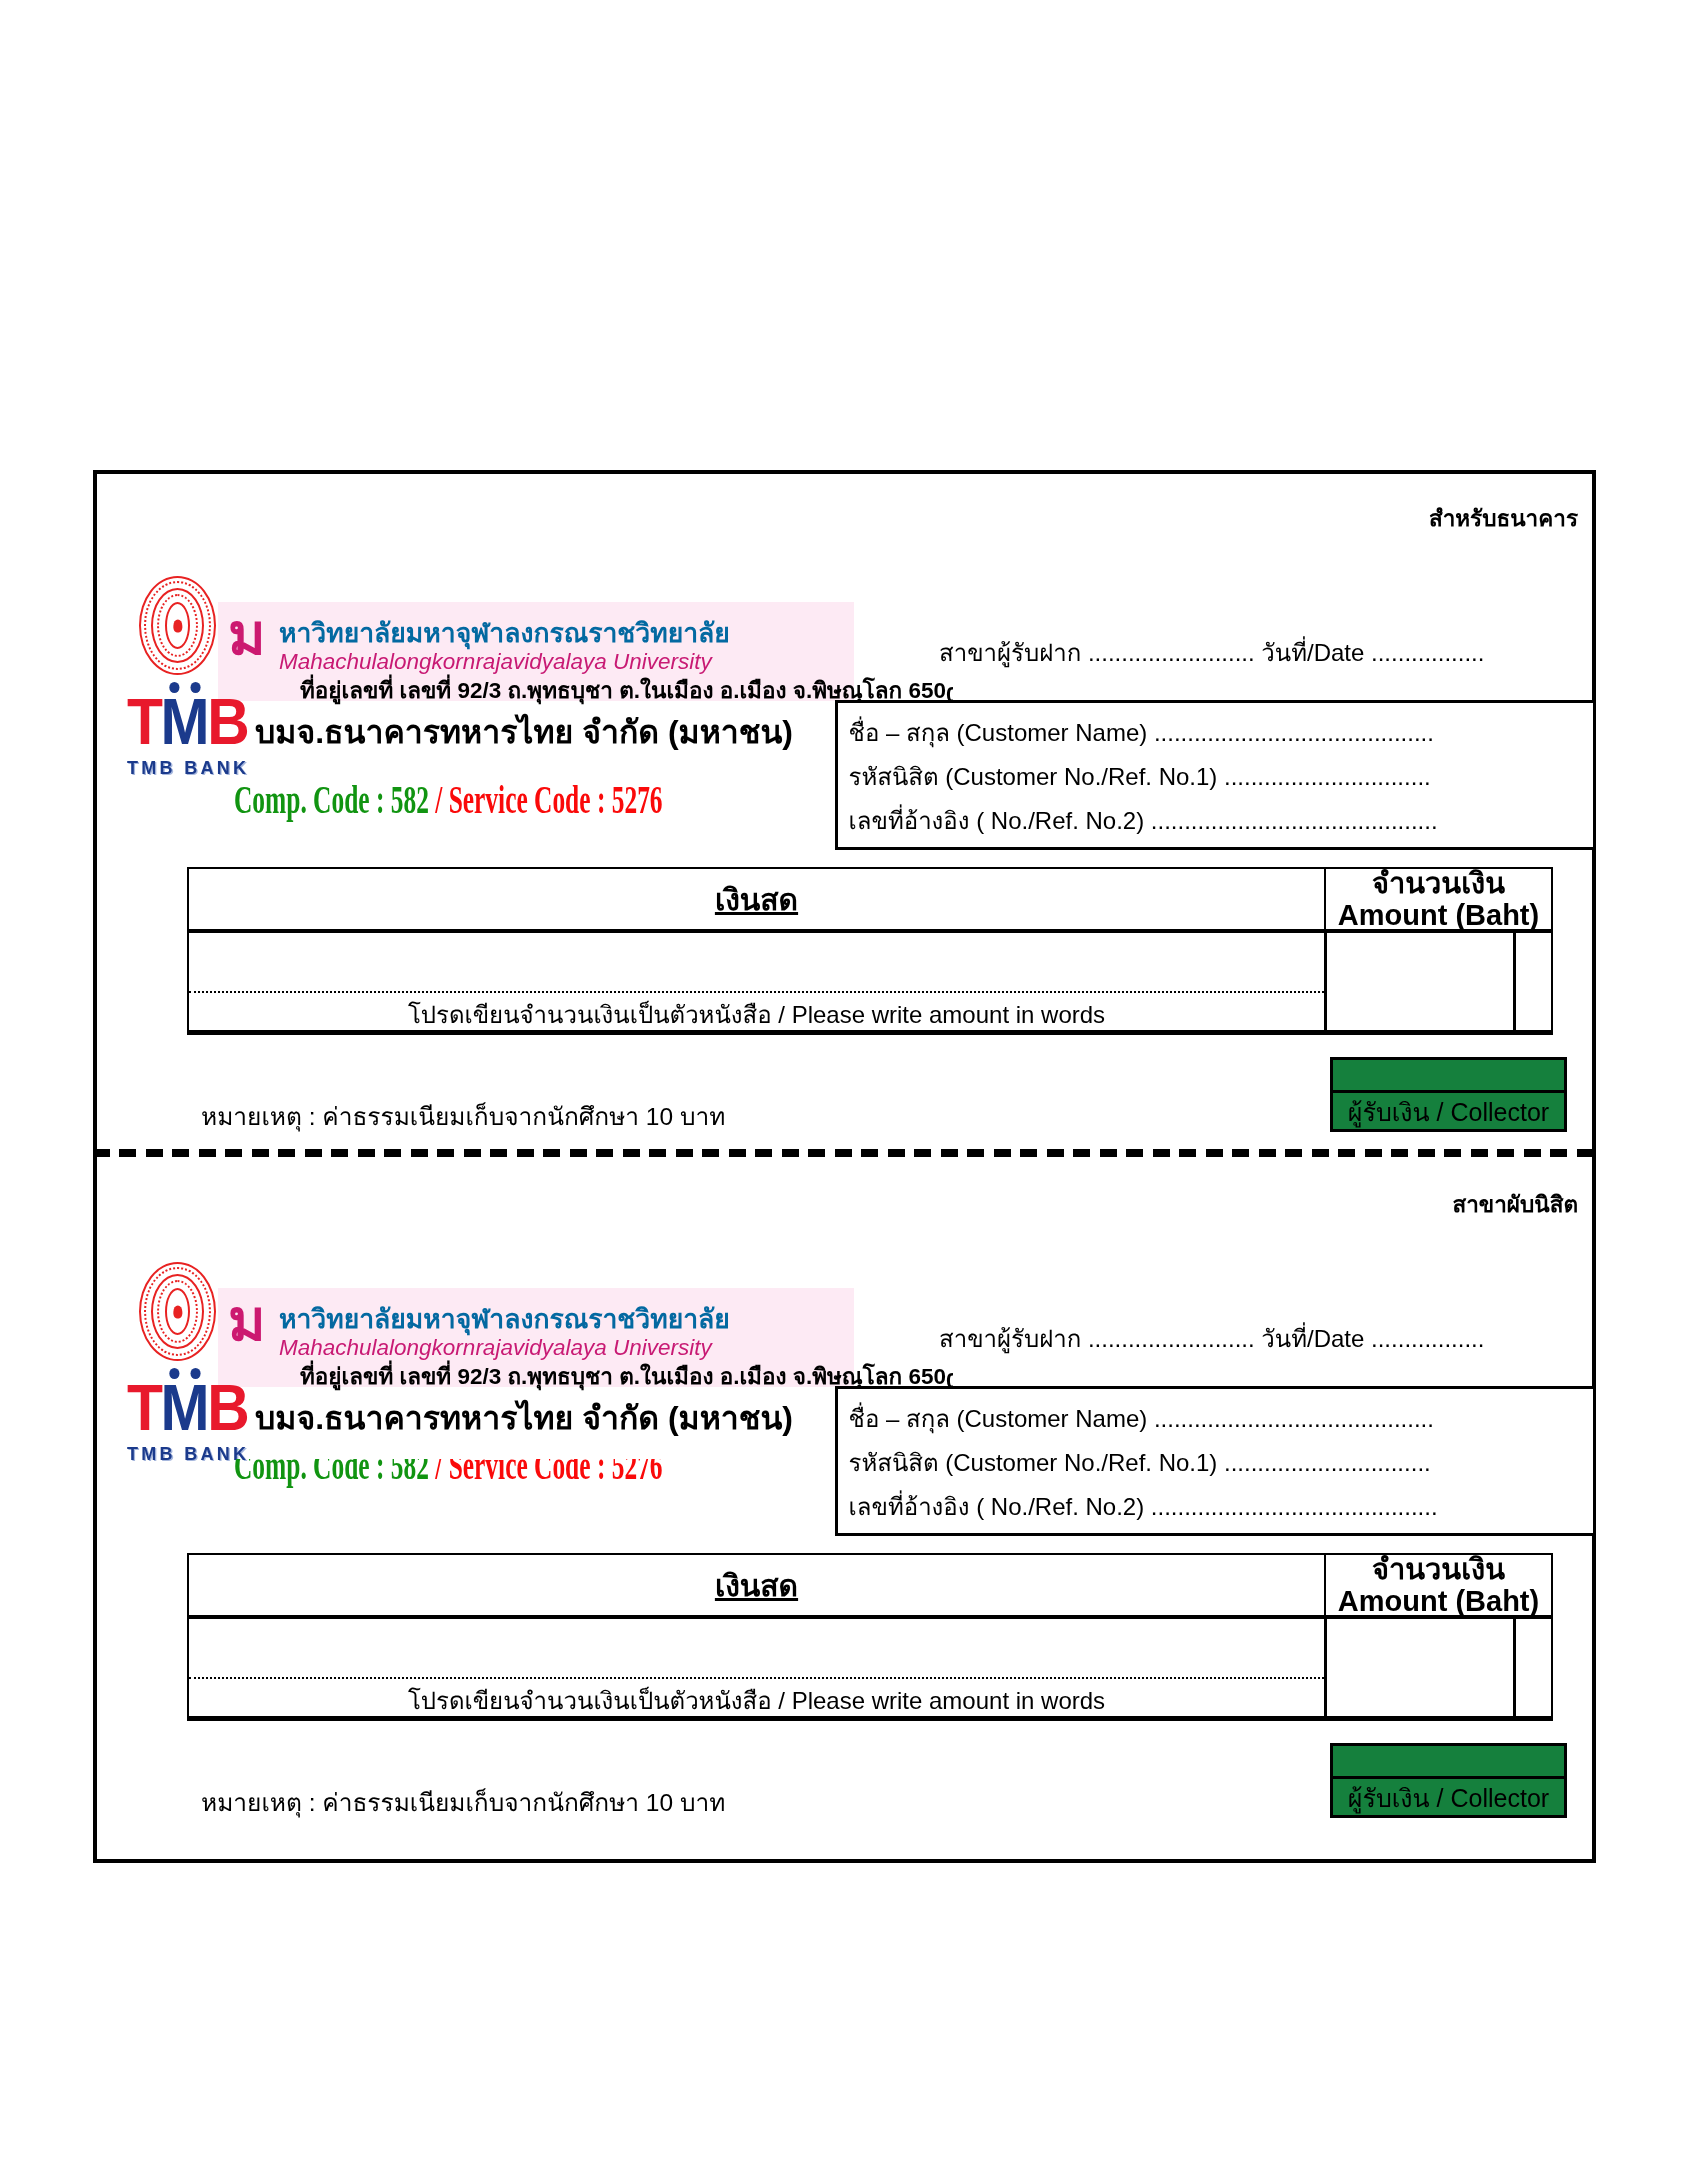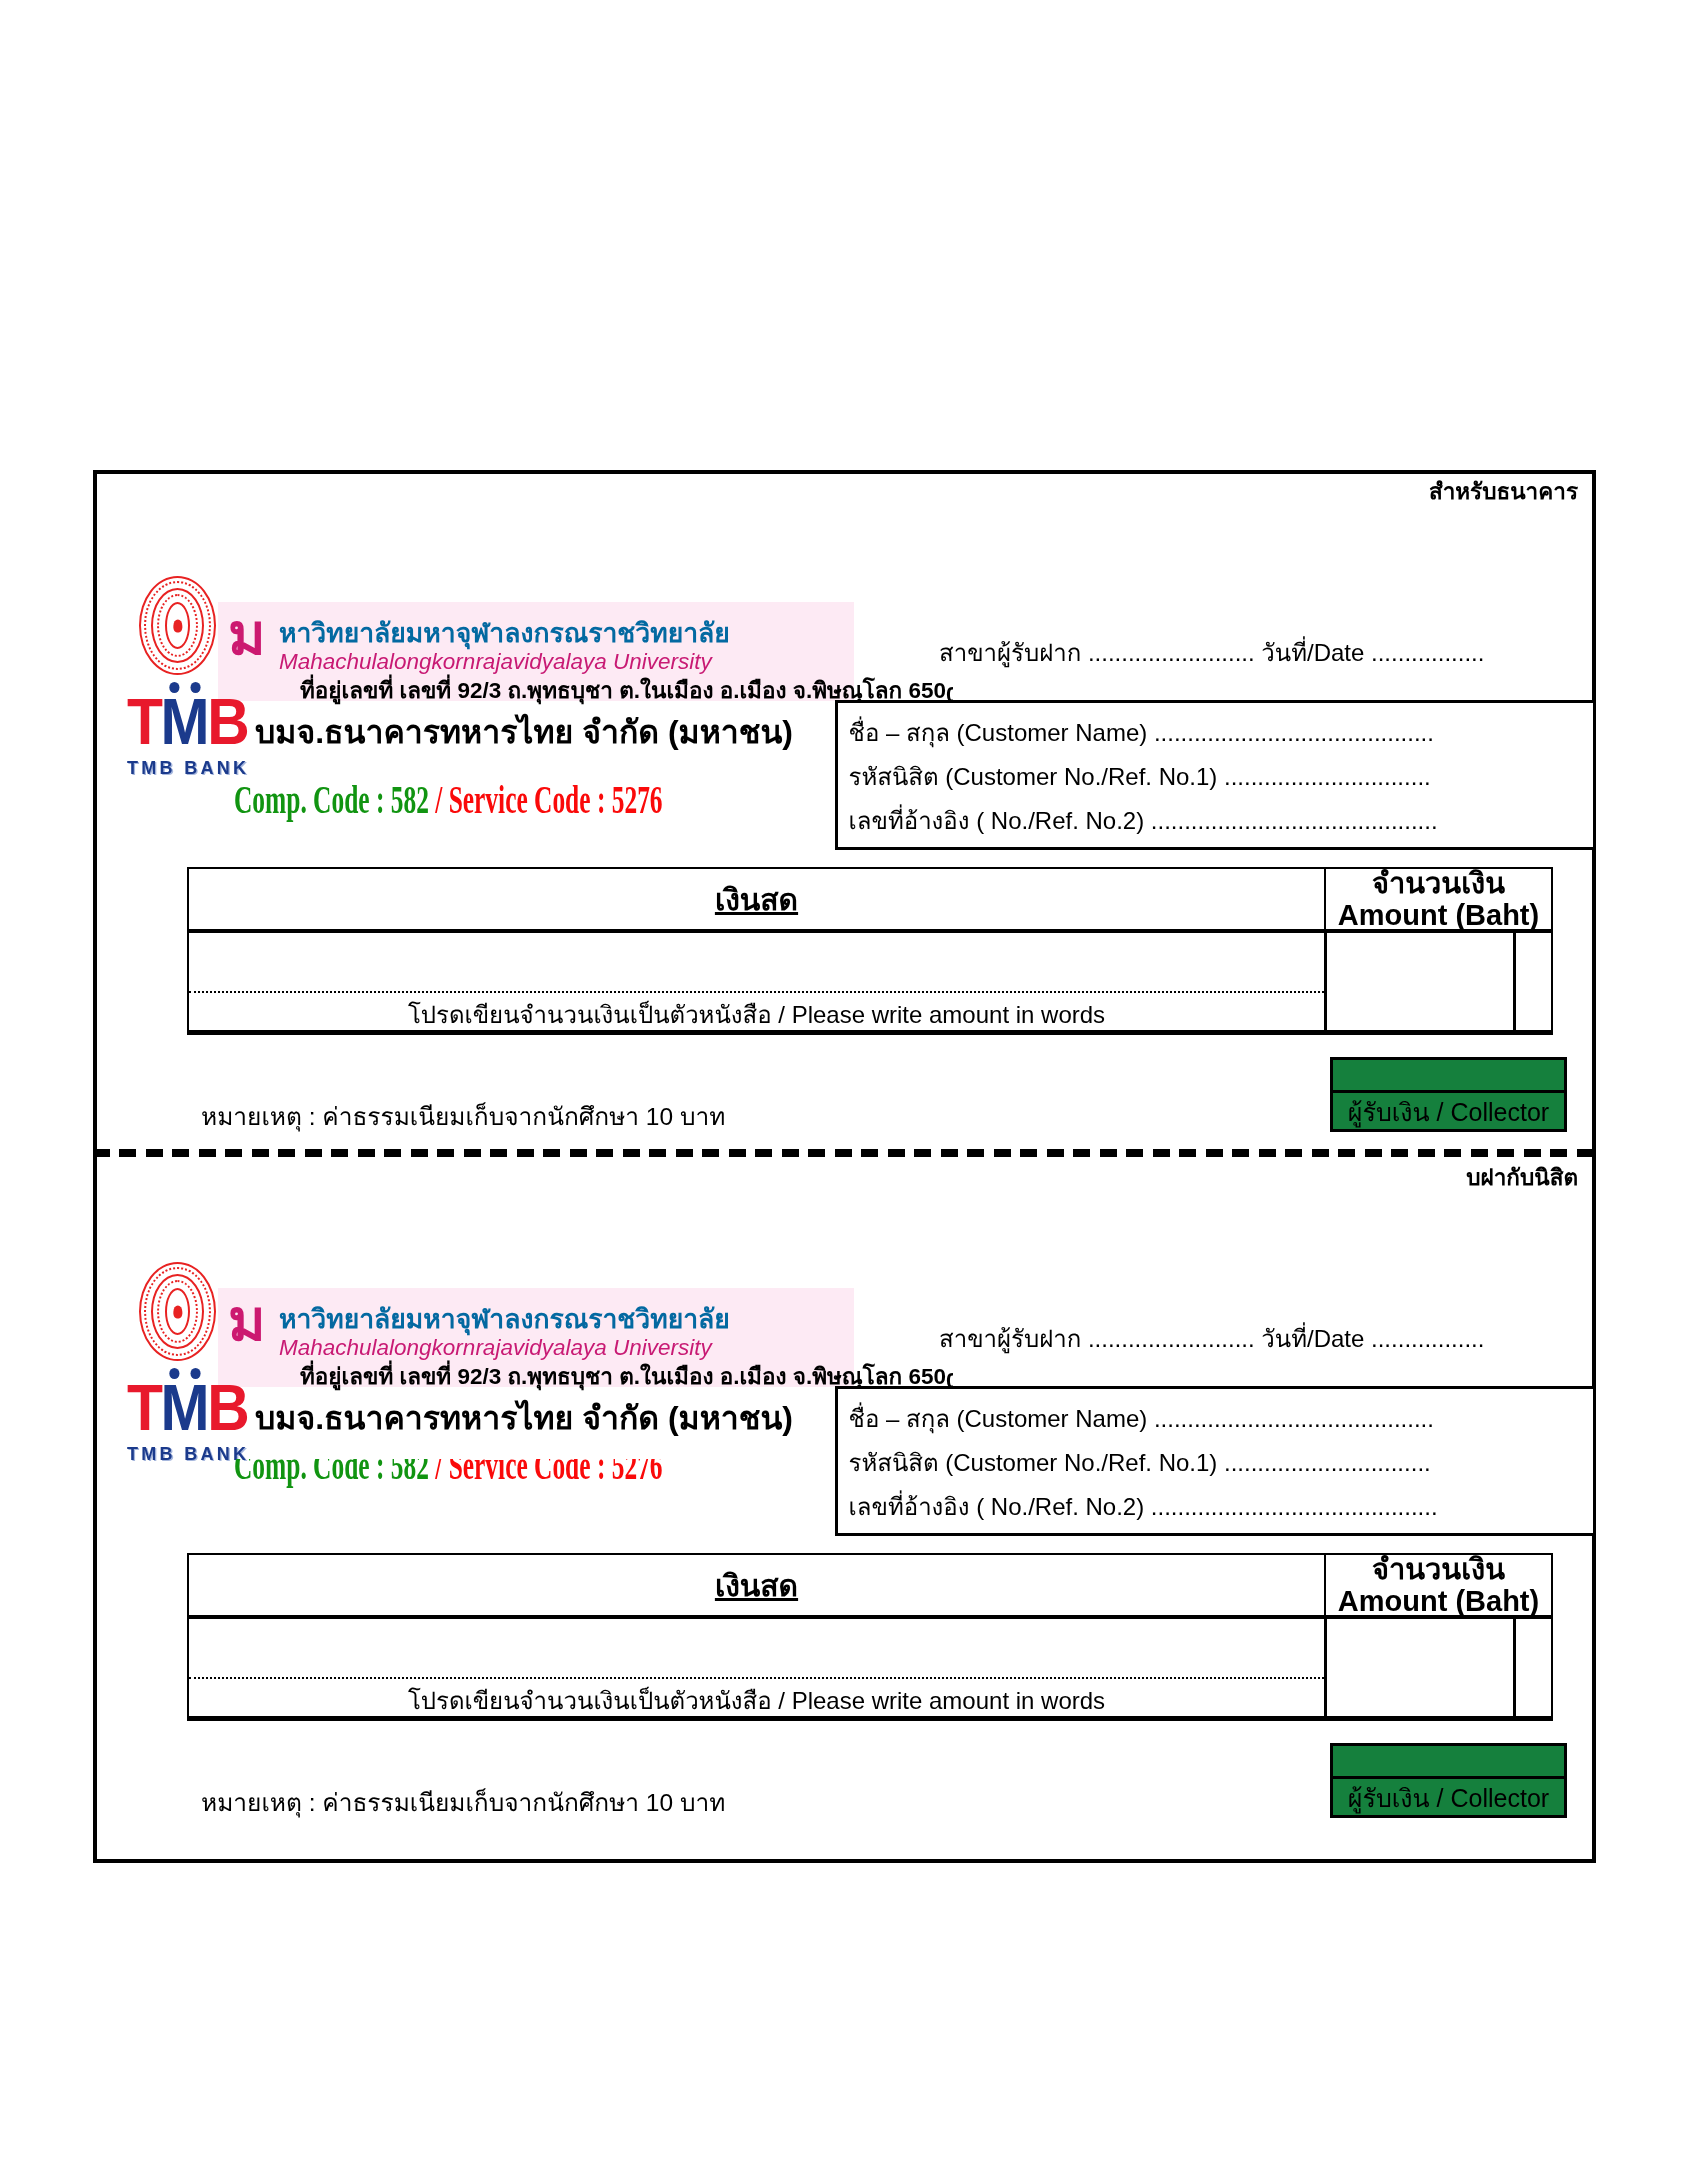--- a/index.html
+++ b/index.html
@@ -13,21 +13,21 @@
     border:4px solid #000; background:#fff;
   }
   .divider-dashed {
     position:absolute; left:93px; top:1149px; width:1503px; height:8px;
     background:repeating-linear-gradient(90deg,#000 0 17px,transparent 17px 26.5px);
   }
   .copy { position:absolute; left:0; top:0; width:1687px; height:681px; }
   .copy.c1 { top:470px; }
   .copy.c2 { top:1156px; }
 
-  .corner-label { position:absolute; right:109px; top:3px; font-size:22.5px; font-weight:bold; }
+  .corner-label { position:absolute; right:109px; top:30px; font-size:22.5px; font-weight:bold; }
 
   
   .seal { position:absolute; left:139px; top:106px; width:77px; height:99px;
           border:2.6px solid #e82222; border-radius:50%; box-sizing:border-box; }
   .seal .r1 { position:absolute; inset:3.3px;  border:2px dotted #e82222; border-radius:50%; }
   .seal .r2 { position:absolute; inset:10px; border:2px solid  #e82222; border-radius:50%; }
   .seal .r3 { position:absolute; inset:16px; border:2px dotted #e82222; border-radius:50%; }
   .seal .core { position:absolute; inset:24px; border:2px solid #e82222; border-radius:50%; }
   .seal .core::before { content:""; position:absolute; left:50%; top:50%; width:9.3px; height:13.2px;
           transform:translate(-50%,-50%); background:#e82222; border-radius:50% 50% 40% 40%; }
@@ -160,21 +160,21 @@
       <div class="collector-sign"></div>
       <div class="collector-label">ผู้รับเงิน / Collector</div>
     </div>
 
     <div class="note-line">หมายเหตุ : ค่าธรรมเนียมเก็บจากนักศึกษา 10 บาท</div>
   </div>
 
   <div class="divider-dashed"></div>
 
   <div class="copy c2">
-    <div class="corner-label">บฝากับนิสิต</div>
+    <div class="corner-label">สาขาผับนิสิต</div>
 
     <div class="seal">
       <div class="r1"></div>
         <div class="r2"></div>
         <div class="r3"></div>
         <div class="core"></div>
     </div>
     <div class="uni-band"></div>
     <div class="uni-glyph">ม</div>
     <div class="uni-thai">หาวิทยาลัยมหาจุฬาลงกรณราชวิทยาลัย</div>

